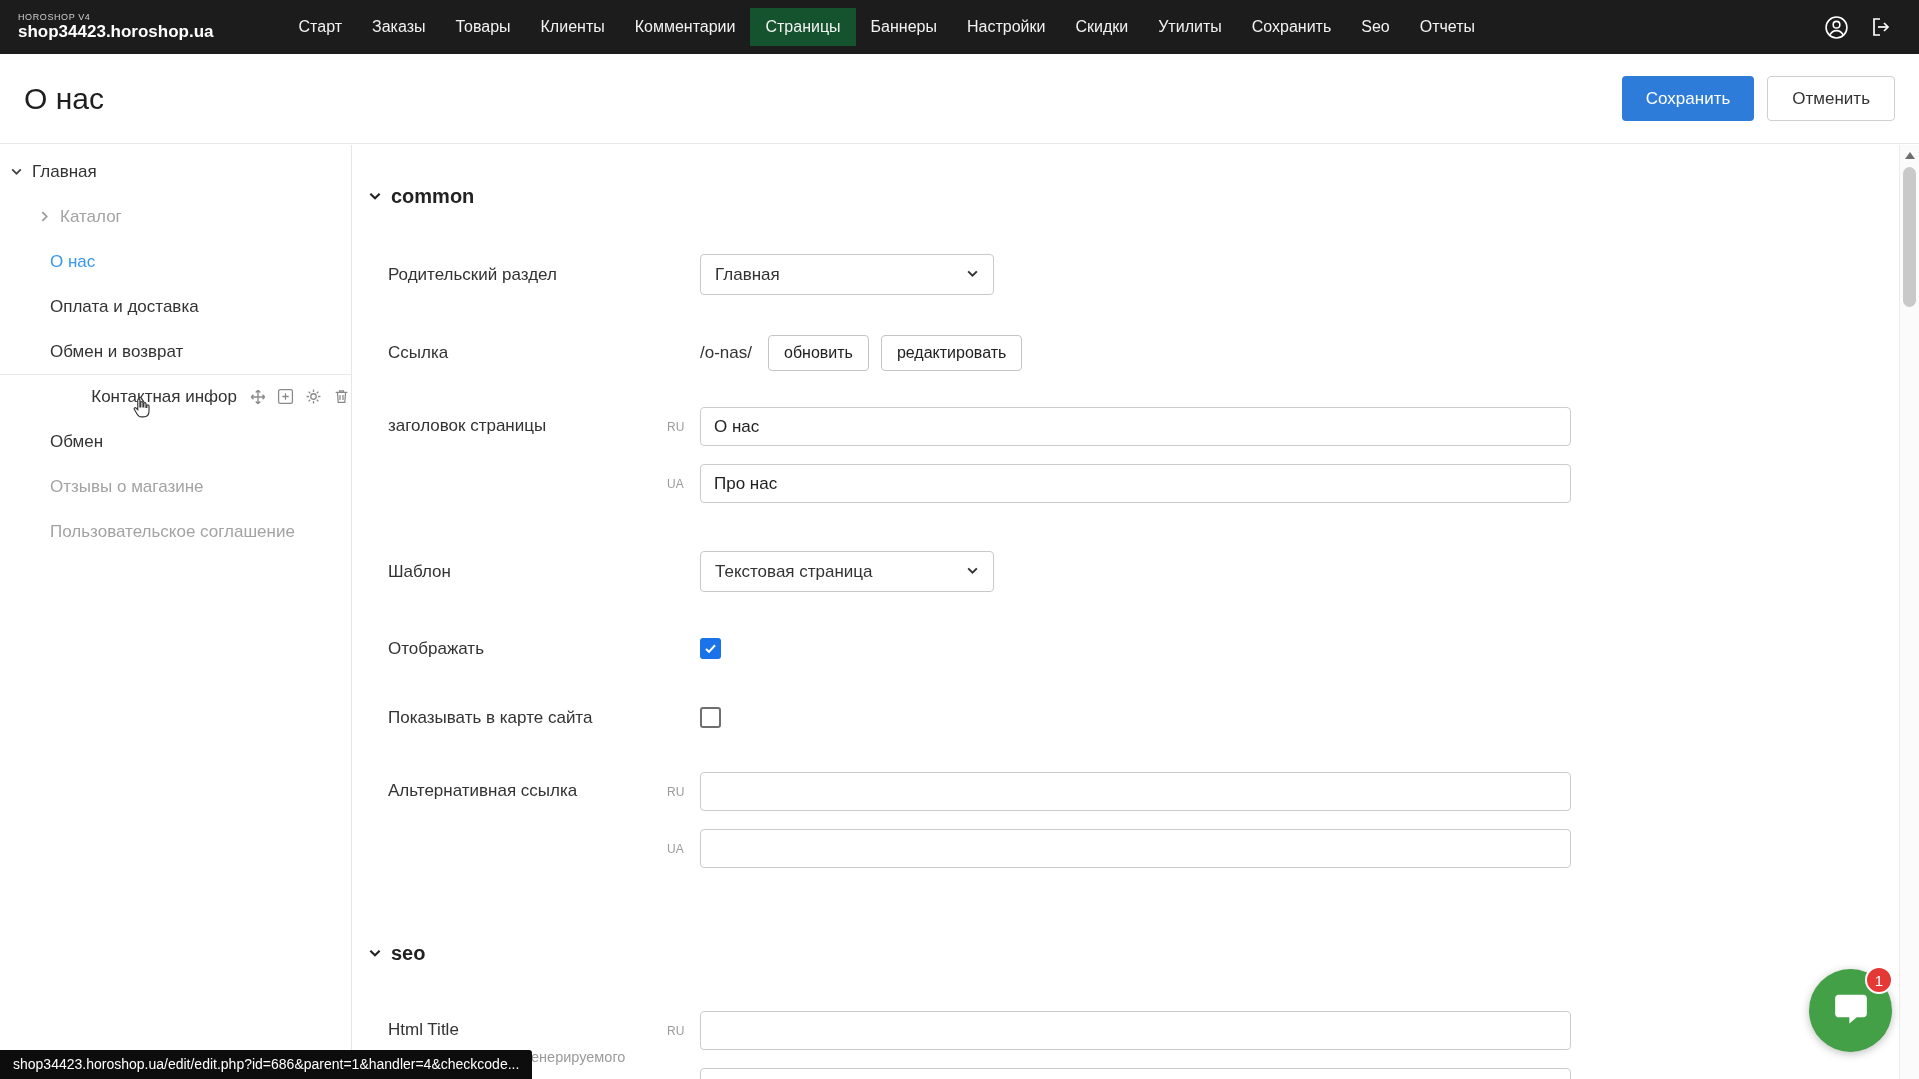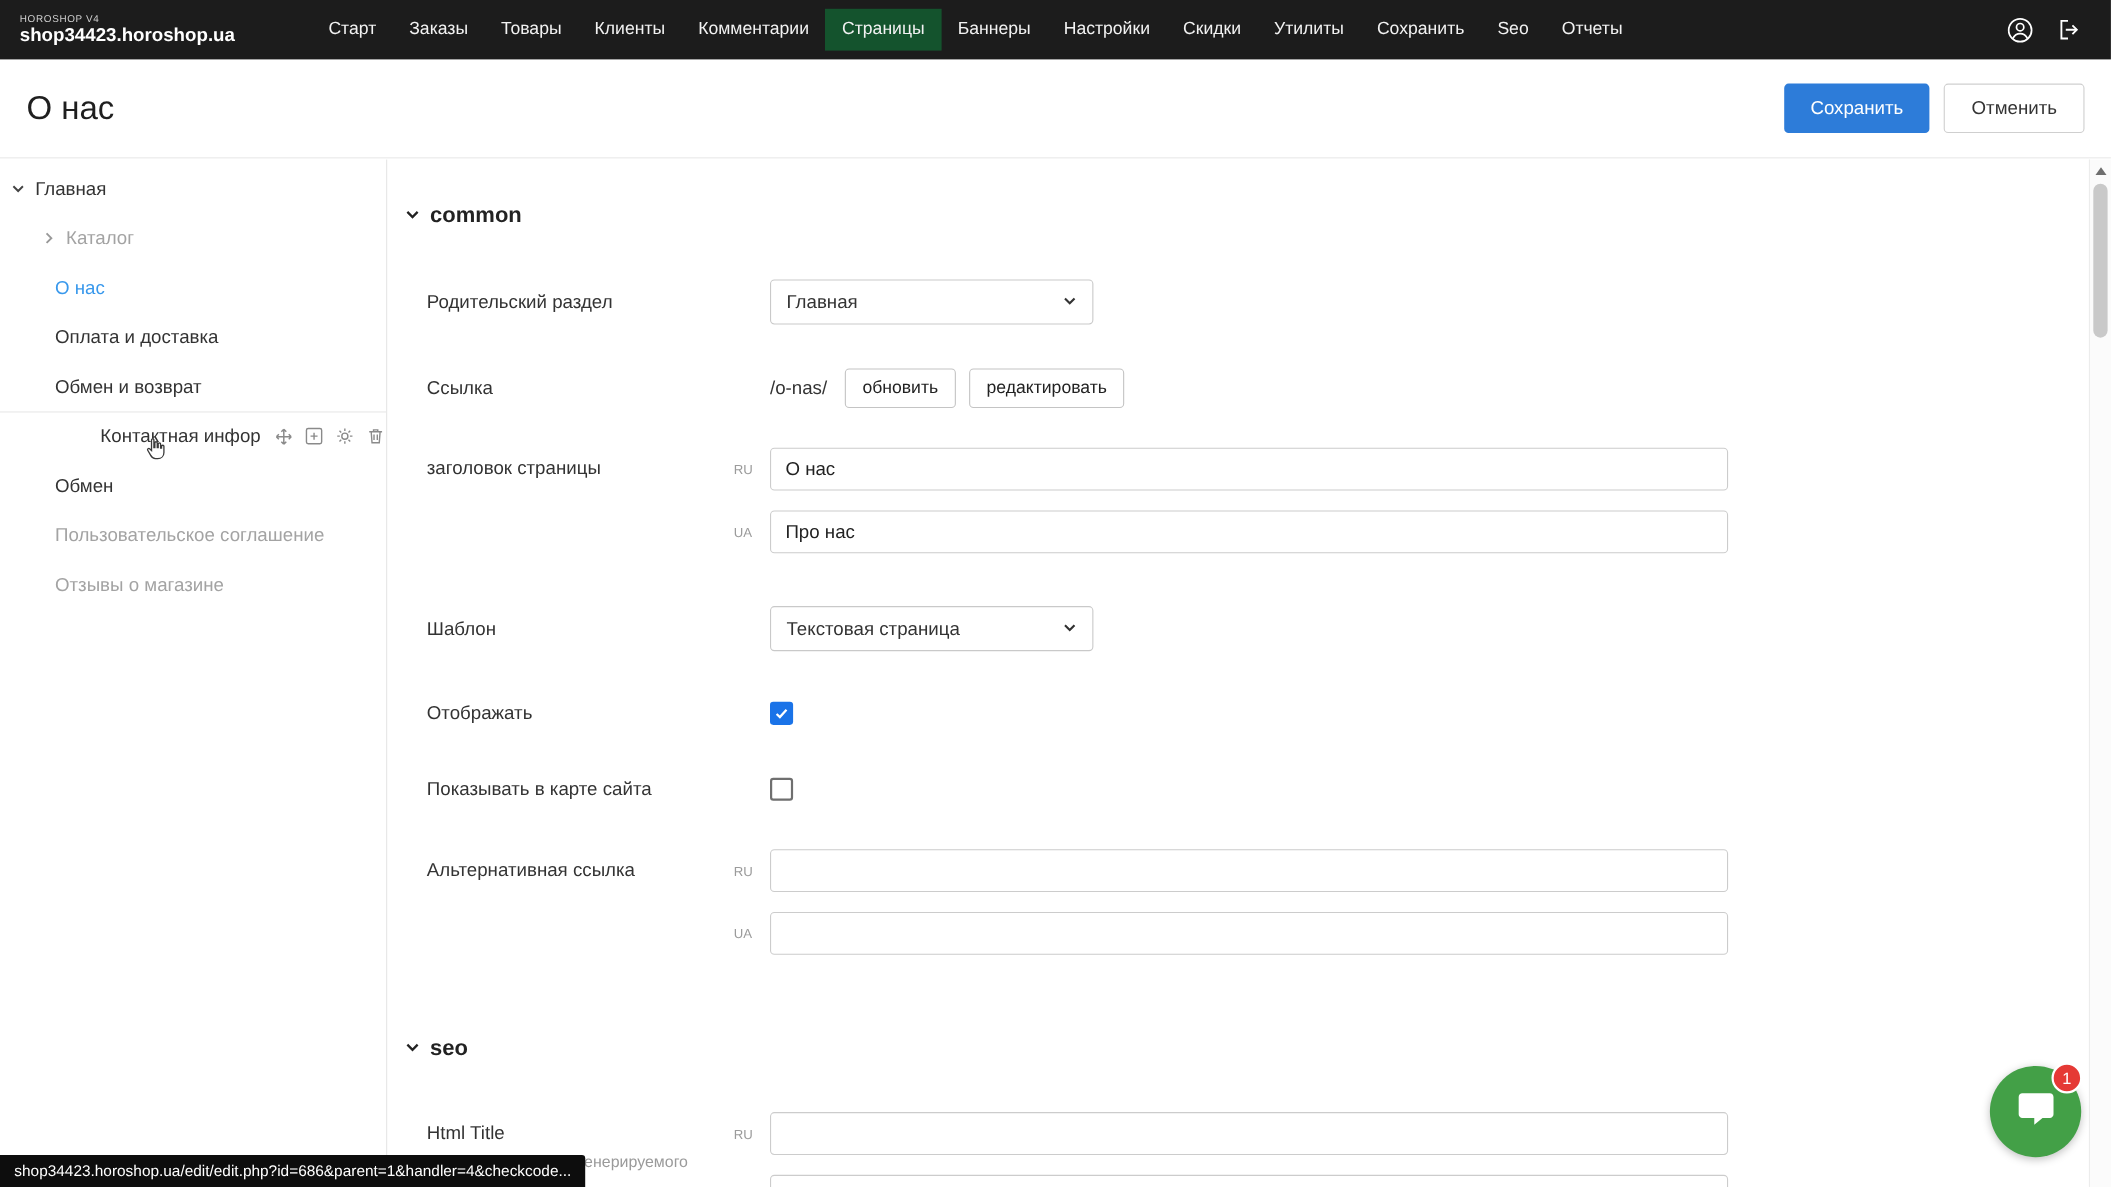--- a/index.html
+++ b/index.html
@@ -240,24 +240,24 @@
     <span class="cursor-hand">
       <svg width="26" height="26" viewBox="0 0 24 24">
         <path d="M9 4.5c0-1.2 2-1.2 2 0V11h.8V7c0-1.2 2-1.2 2 0v4h.8V8c0-1.2 2-1.2 2 0v3.5h.8v-1.6c0-1.2 2-1.2 2 0v5.1c0 3.1-2.1 5.2-5.2 5.2h-1.9c-2 0-3.1-1-4.1-2.9l-2.4-4.1c-.6-1 .8-2 1.6-1.2L9 13.5z" fill="#ffffff" stroke="#3a3a3a" stroke-width="1.1"></path>
       </svg>
     </span>
   </div>
   <div class="tree-item lvl1 no-chev">
     <span>Обмен</span>
   </div>
   <div class="tree-item lvl1 no-chev muted">
+    <span>Отзывы о магазине</span>
+  </div>
+  <div class="tree-item lvl1 no-chev muted">
     <span>Пользовательское соглашение</span>
-  </div>
-  <div class="tree-item lvl1 no-chev muted">
-    <span>Отзывы о магазине</span>
   </div>
 </div>
 
 <div class="main">
 
   <div class="section-header">
     <span>
       <svg width="14" height="14" viewBox="0 0 12 12">
           <polyline points="2,4 6,8 10,4" fill="none" stroke="#222" stroke-width="1.8"></polyline>
         </svg>

